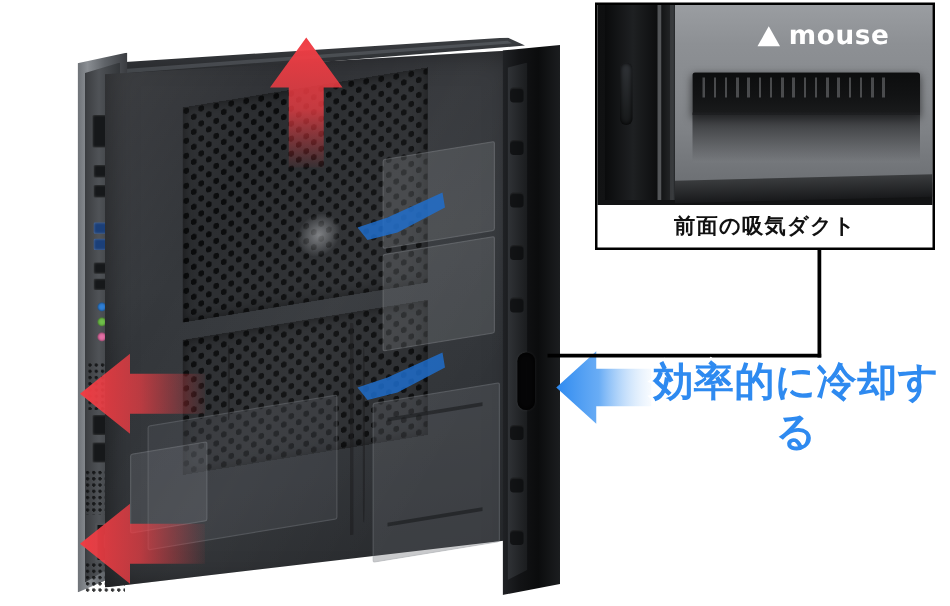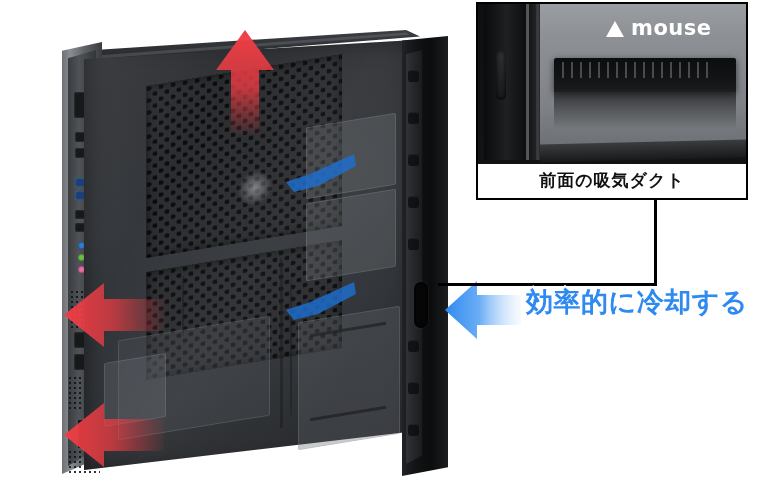--- a/index.html
+++ b/index.html
@@ -369,21 +369,21 @@
 
   
   #airflow-headline {
     position: absolute;
     left: 517px;
     top: 285px;
     width: 240px;
     text-align: center;
     font-family: "DejaVu Sans", sans-serif;
     font-weight: bold;
-    font-size: 27px;
+    font-size: 32px;
     line-height: 1.26;
     letter-spacing: 0.5px;
     color: #2e8af0;
     -webkit-text-stroke: 4px #ffffff;
     paint-order: stroke fill;
     text-shadow:
       0 0 1px #ffffff,
       1px 1px 0 rgba(255,255,255,.9);
   }
   #airflow-headline .l1 { display: block; }

